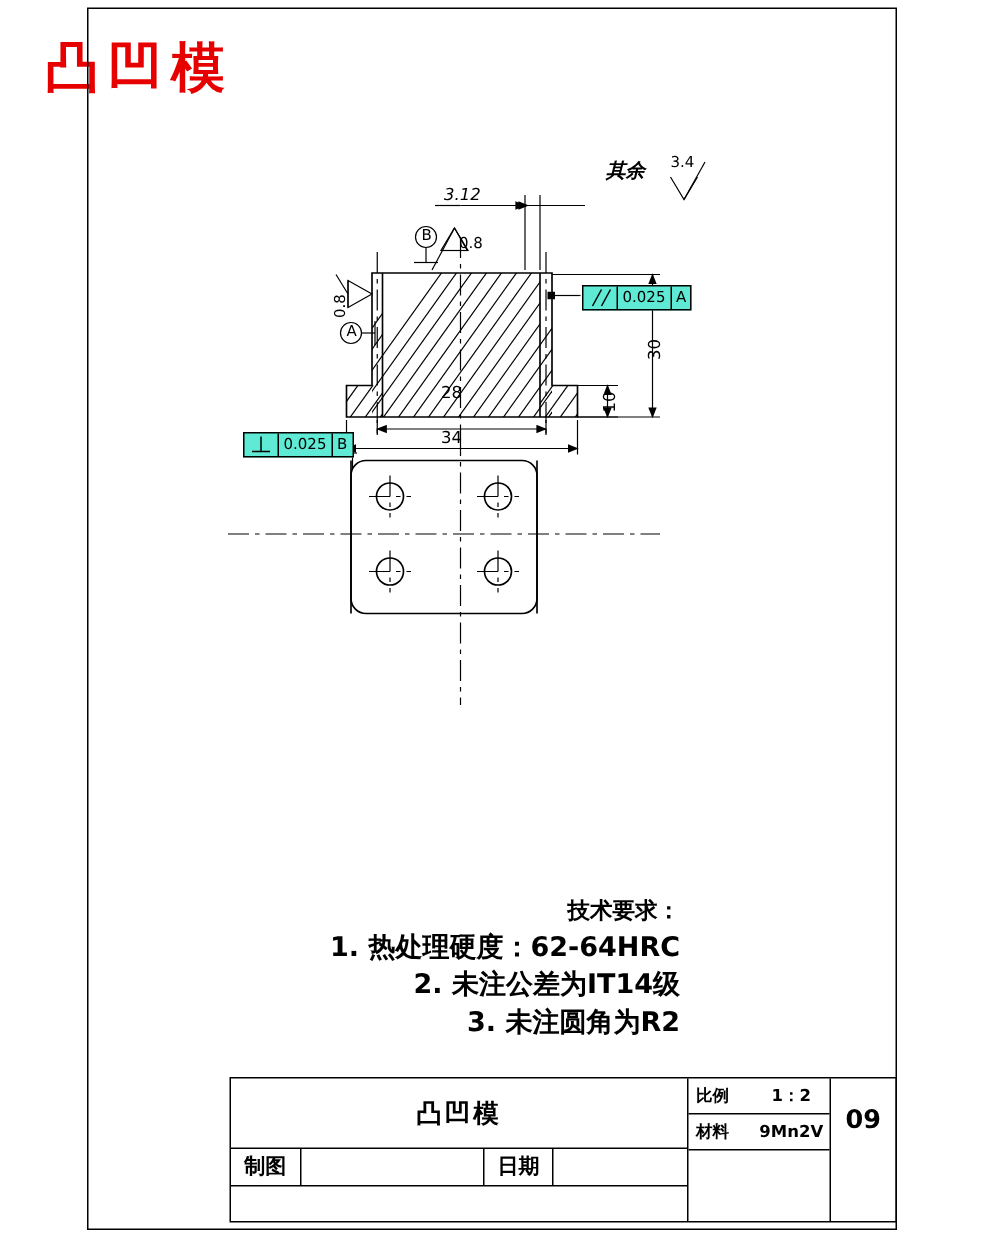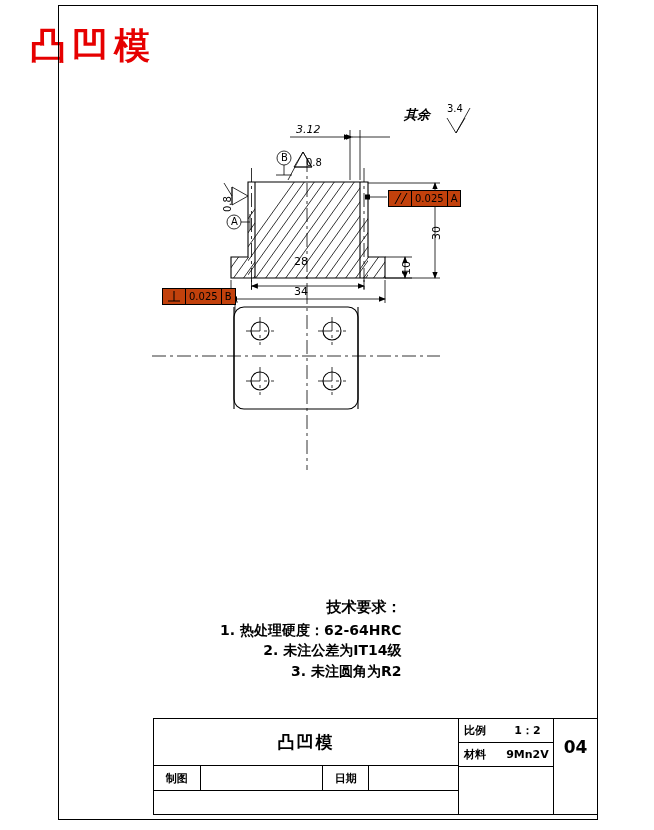--- a/index.html
+++ b/index.html
@@ -26,46 +26,46 @@
   .dim{stroke:#000;stroke-width:0.8;fill:none;}
 
   
   .lbl{position:absolute;font-size:11px;line-height:1;white-space:nowrap;
        font-family:"DejaVu Sans","Liberation Sans",sans-serif;}
   .lbl.sm{font-size:10px;}
   .lbl.rot{transform:rotate(-90deg);transform-origin:left top;}
 
   
   .tolbox{position:absolute;display:flex;align-items:stretch;border:1px solid #000;
-          height:15px;background:#c2410c;font-size:10px;}
+          height:15px;background:#5eead4;font-size:10px;}
   .tolbox .cell{display:flex;align-items:center;justify-content:center;
                 padding:0 3px;border-right:1px solid #000;}
   .tolbox .cell:last-child{border-right:none;}
   .tolbox .sym{width:22px;padding:0;}
 
   
   .tech{position:absolute;left:168px;top:600px;font-size:14px;font-weight:bold;
         line-height:1.05;font-family:"DejaVu Sans","Liberation Sans",sans-serif;text-align:right;}
   .tech .hd{font-size:15px;font-weight:bold;margin-bottom:7px;}
   .tech ol{margin:0;padding:0;list-style:none;}
-  .tech li{margin-left:52px;margin-bottom:6px;font-size:14px;font-weight:bold;
+  .tech li{margin-left:52px;margin-bottom:6px;font-size:18px;font-weight:bold;
            white-space:nowrap;}
 
   
   .tb{position:absolute;left:153px;top:718px;width:445px;height:97px;
       border:1.6px solid #000;box-sizing:border-box;display:flex;}
   .tb .colL{width:305px;display:flex;flex-direction:column;
             border-right:1.4px solid #000;box-sizing:border-box;}
   .tb .nameRow{height:47px;display:flex;align-items:center;justify-content:center;
                border-bottom:1.4px solid #000;box-sizing:border-box;}
   .tb .nameRow .nm{font-size:17px;font-weight:bold;letter-spacing:2px;}
   .tb .r2,.tb .r3{height:25px;display:flex;box-sizing:border-box;}
   .tb .r2{border-bottom:1.2px solid #000;}
   .tb .c{display:flex;align-items:center;justify-content:center;
-         border-right:1.2px solid #000;box-sizing:border-box;font-size:11px;
+         border-right:1.2px solid #000;box-sizing:border-box;font-size:14px;
          font-weight:bold;}
   .tb .c:last-child{border-right:none;}
   .tb .w1{width:55px;} .tb .w2{width:145px;} .tb .w3{width:105px;}
   .tb .mrow{height:24px;display:flex;align-items:center;font-size:11px;
             font-weight:bold;border-bottom:1.2px solid #000;box-sizing:border-box;}
   .tb .mrow:last-child{border-bottom:none;}
   .tb .mk{width:38px;text-align:left;padding-left:5px;}
   .tb .mv{flex:1;text-align:center;}
   .tb .colR{flex:1;display:flex;align-items:flex-start;justify-content:center;
             padding-top:18px;}
@@ -344,17 +344,17 @@
         </div>
         <div class="mrow">
           <span class="mk">材料</span>
           <span class="mv">9Mn2V</span>
         </div>
       </div>
       <div class="botArea"></div>
     </div>
 
     <div class="colR">
-      <span class="pn">04</span>
+      <span class="pn">09</span>
     </div>
   </div>
 
 </div>
 
 </body></html>

